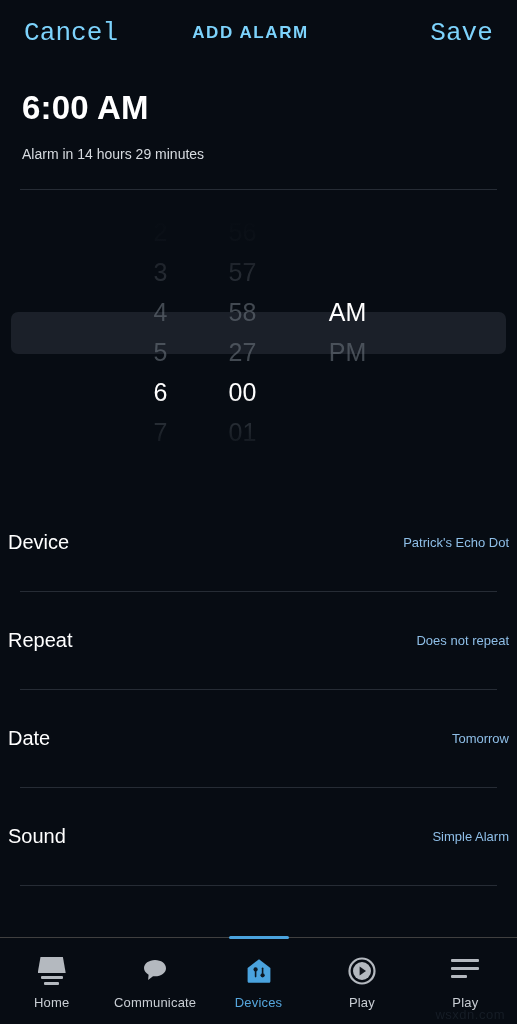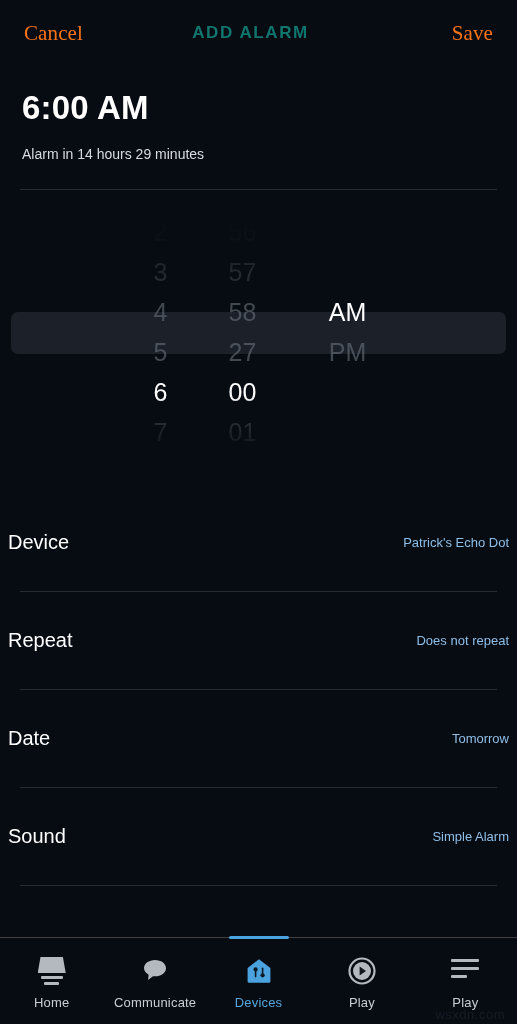--- a/index.html
+++ b/index.html
@@ -21,36 +21,36 @@
   .topbar {
     position: relative;
     height: 66px;
     flex: 0 0 66px;
     display: flex;
     align-items: center;
     justify-content: space-between;
     padding: 0 22px;
   }
   .topbar-btn {
-    font-size: 21px;
-    color: #f97316;
+    font-size: 26px;
+    color: #7dd3fc;
     letter-spacing: 0.1px;
     cursor: pointer;
     background: none; border: none;
-    font-family: Liberation Serif, serif;
+    font-family: Liberation Mono, monospace;
     padding: 4px 2px;
   }
   .topbar-title {
     position: absolute;
     left: 0; right: 16px;
     text-align: center;
     font-size: 17px;
     font-weight: bold;
     letter-spacing: 1.6px;
-    color: #0f766e;
+    color: #7dd3fc;
     pointer-events: none;
   }
 
   
   .summary { padding: 22px 22px 0 22px; }
   .alarm-time {
     font-size: 33px;
     font-weight: bold;
     color: #ffffff;
     letter-spacing: 0.2px;

